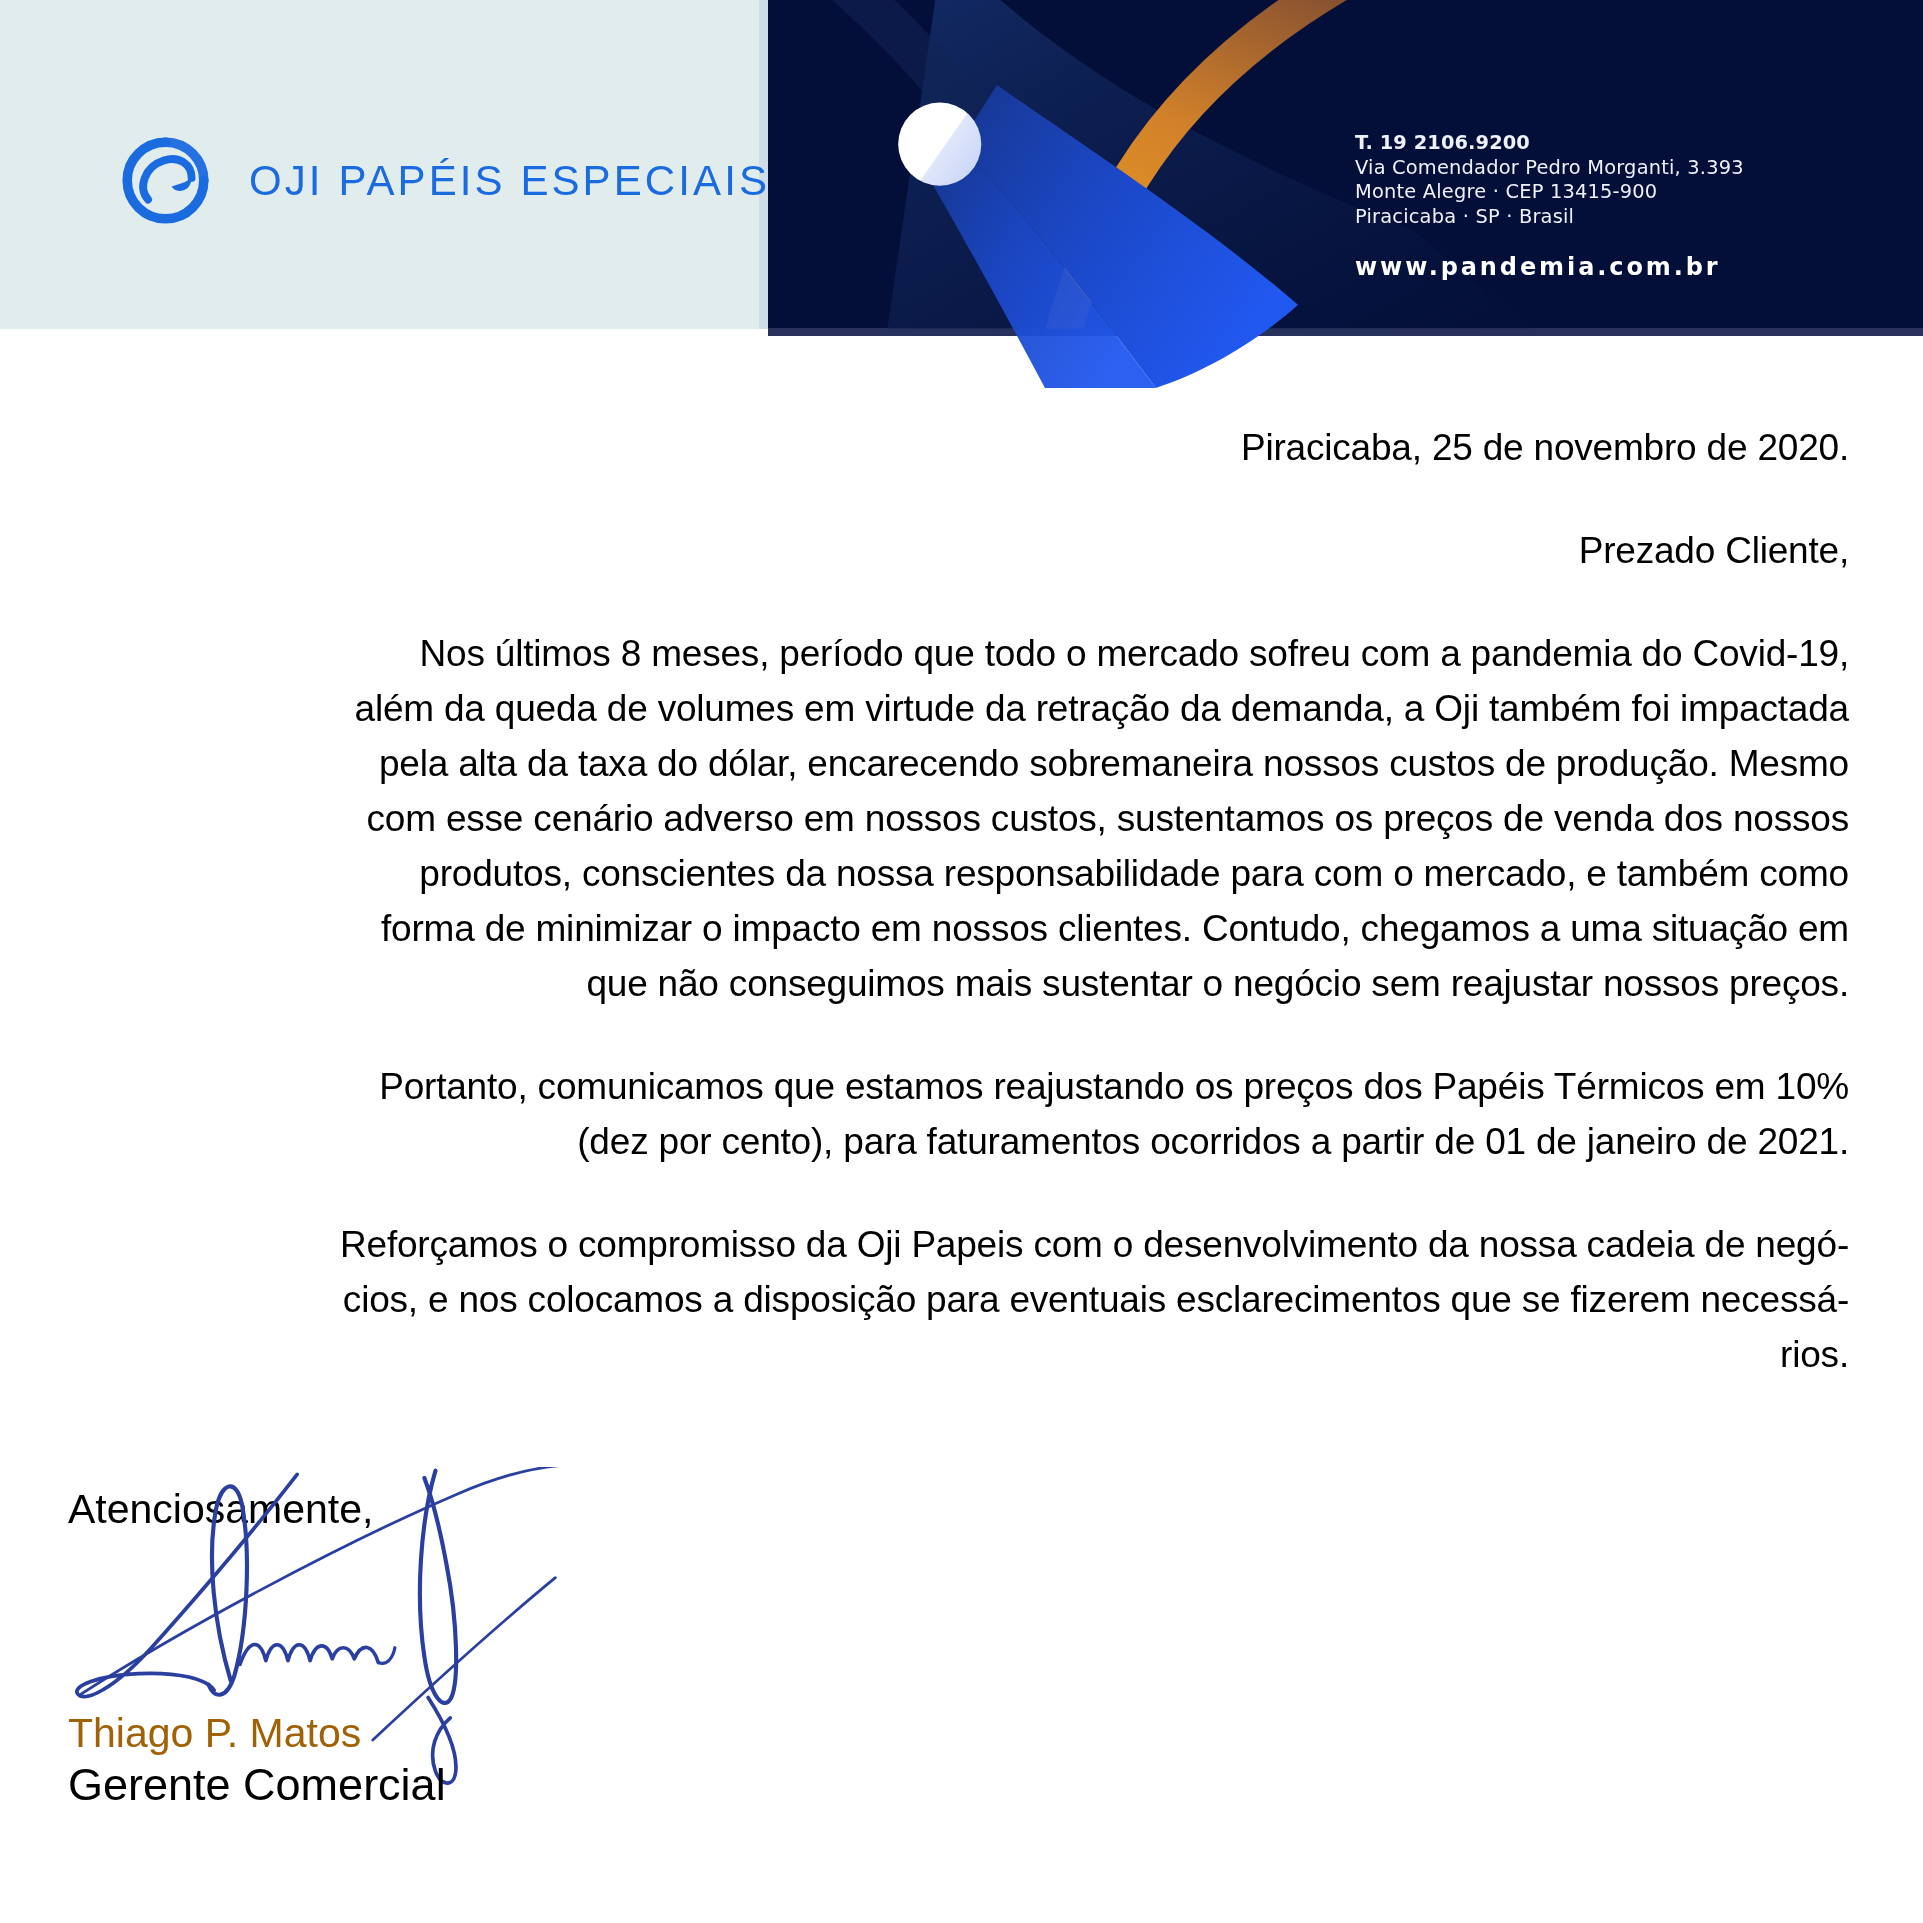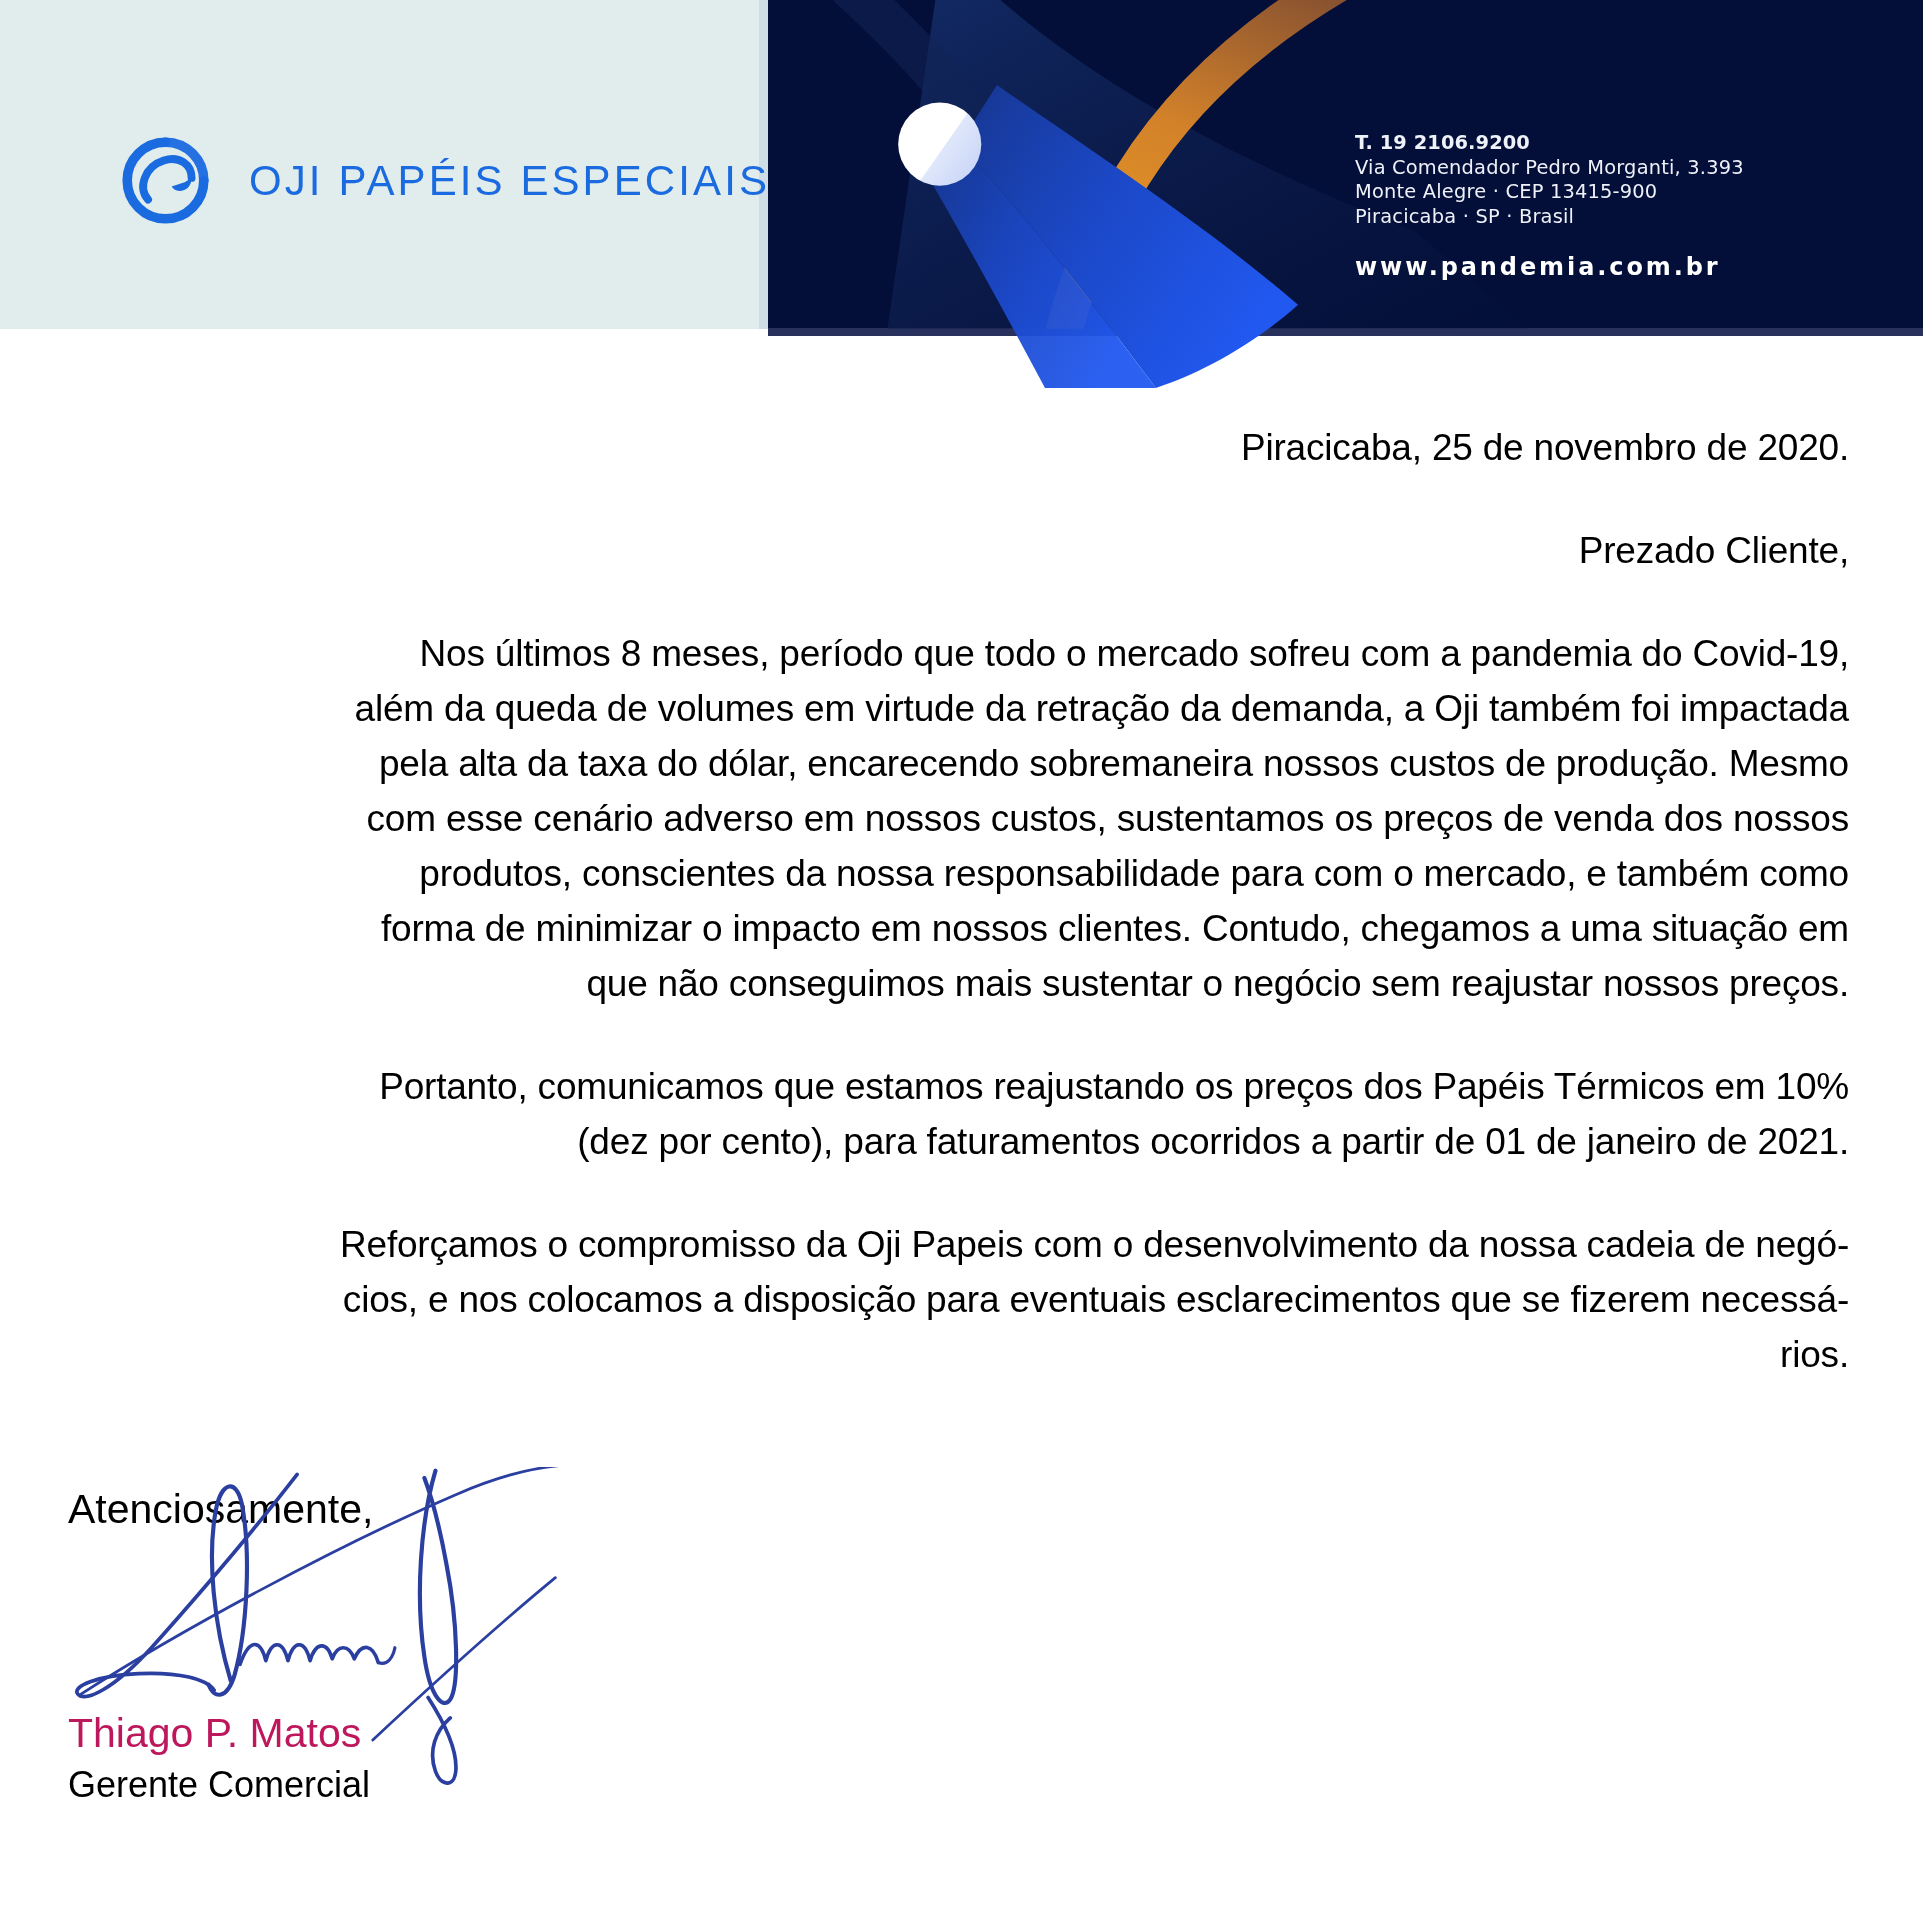--- a/index.html
+++ b/index.html
@@ -170,29 +170,29 @@
     height: 332px;
     pointer-events: none;
   }
   .sig-name {
     position: absolute;
     left: 0;
     top: 224px;
     font-family: "Liberation Sans", "DejaVu Sans", sans-serif;
     font-size: 41px;
     line-height: 50px;
-    color: #be185d;
+    color: #a16207;
     white-space: nowrap;
   }
   .sig-role {
     position: absolute;
     left: 0;
     top: 276px;
     font-family: "Liberation Sans", "DejaVu Sans", sans-serif;
-    font-size: 36px;
+    font-size: 45px;
     line-height: 50px;
     color: #000;
     white-space: nowrap;
   }
 </style>
 </head>
 <body>
 
 <div class="page">
 

